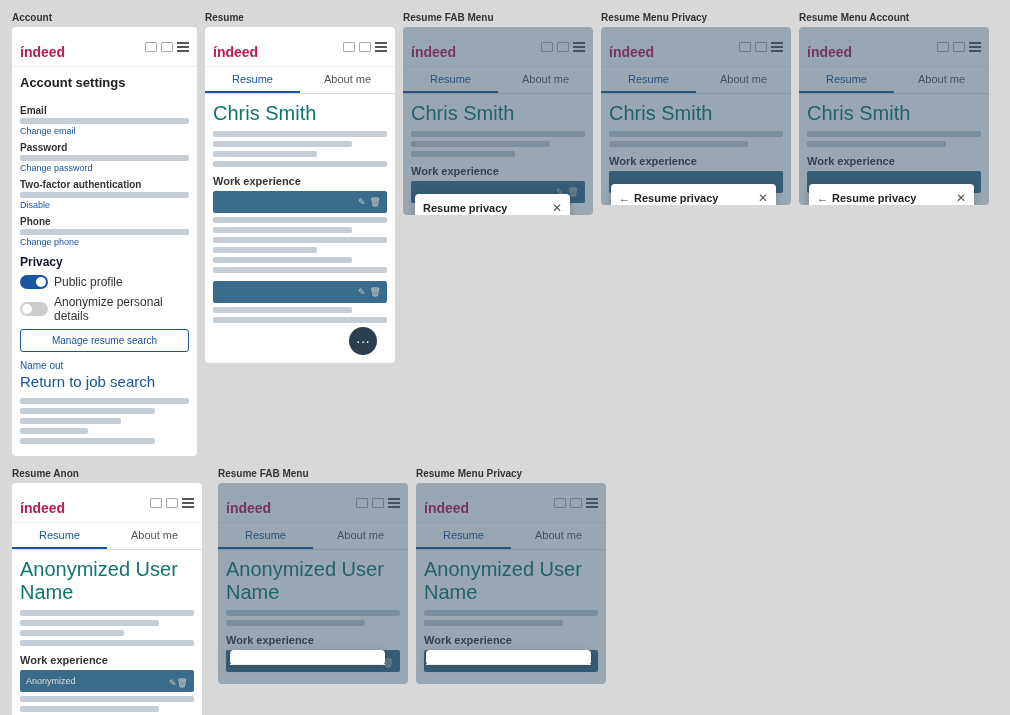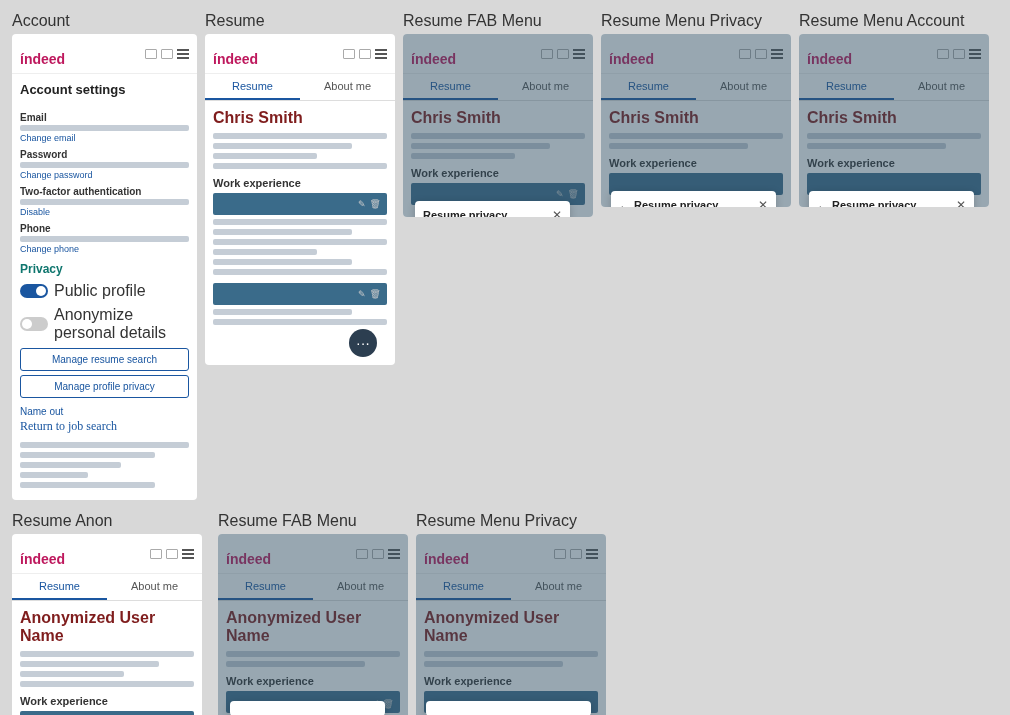--- a/index.html
+++ b/index.html
@@ -13,24 +13,24 @@
       display: flex;
       flex-direction: column;
       gap: 8px;
     }
     .screens-row {
       display: flex;
       gap: 8px;
       align-items: flex-start;
     }
     .screen-label {
-      font-size: 16px;
+      font-size: 10px;
       color: #333;
       margin-bottom: 4px;
-      font-weight: normal;
+      font-weight: bold;
     }
     .screen {
       background: #fff;
       border-radius: 4px;
       overflow: hidden;
       flex-shrink: 0;
     }
 
     
     .indeed-header {
@@ -88,23 +88,23 @@
     }
 
     
     .content-area {
       padding: 8px;
       position: relative;
     }
 
     
     .user-name {
-      font-size: 16px;
-      font-weight: bold;
-      color: #7f1d1d;
+      font-size: 20px;
+      font-weight: normal;
+      color: #0f766e;
       margin-bottom: 6px;
     }
 
     
     .line {
       height: 6px;
       background: #c5cdd6;
       border-radius: 2px;
       margin-bottom: 4px;
     }
@@ -201,21 +201,21 @@
     .field-link {
       font-size: 9px;
       color: #1a56a0;
       margin-bottom: 6px;
       cursor: pointer;
     }
 
     .privacy-section-title {
       font-size: 12px;
       font-weight: bold;
-      color: #0f766e;
+      color: #0f172a;
       margin: 8px 0 6px;
     }
     .toggle-row {
       display: flex;
       align-items: center;
       gap: 6px;
       margin-bottom: 6px;
     }
     .toggle {
       width: 28px;
@@ -231,21 +231,21 @@
       position: absolute;
       width: 10px;
       height: 10px;
       border-radius: 50%;
       background: white;
       top: 2px;
     }
     .toggle.on::after { right: 2px; }
     .toggle.off::after { left: 2px; }
     .toggle-label {
-      font-size: 16px;
+      font-size: 12px;
       color: #333;
     }
     .privacy-btn {
       display: block;
       width: 100%;
       border: 1px solid #1a56a0;
       background: white;
       color: #1a56a0;
       font-size: 10px;
       padding: 5px;
@@ -255,25 +255,24 @@
       margin-bottom: 4px;
     }
     .sign-out-link {
       font-size: 10px;
       color: #1a56a0;
       margin-top: 8px;
       margin-bottom: 2px;
       cursor: pointer;
     }
     .return-link {
-      font-size: 12px;
+      font-size: 15px;
       color: #1a56a0;
       margin-bottom: 8px;
       cursor: pointer;
-      font-family: Liberation Serif, serif;
     }
 
     
     .modal-overlay {
       position: absolute;
       top: 0; left: 0; right: 0; bottom: 0;
       background: rgba(50, 80, 100, 0.5);
       z-index: 10;
     }
     .fab-menu {
@@ -375,21 +374,20 @@
         <div class="privacy-section-title">Privacy</div>
         <div class="toggle-row">
           <div class="toggle on"></div>
           <span class="toggle-label">Public profile</span>
         </div>
         <div class="toggle-row">
           <div class="toggle off"></div>
           <span class="toggle-label">Anonymize personal details</span>
         </div>
         <button class="privacy-btn">Manage resume search</button>
-        <button class="privacy-btn">Manage profile privacy</button>
 
         <div class="sign-out-link">Name out</div>
         <div class="return-link">Return to job search</div>
         <div class="line full"></div>
         <div class="line medium" style="margin-top:4px;"></div>
         <div class="line short" style="margin-top:4px;"></div>
         <div class="line xshort" style="margin-top:4px;"></div>
         <div class="line medium" style="margin-top:4px;"></div>
       </div>
     </div>

